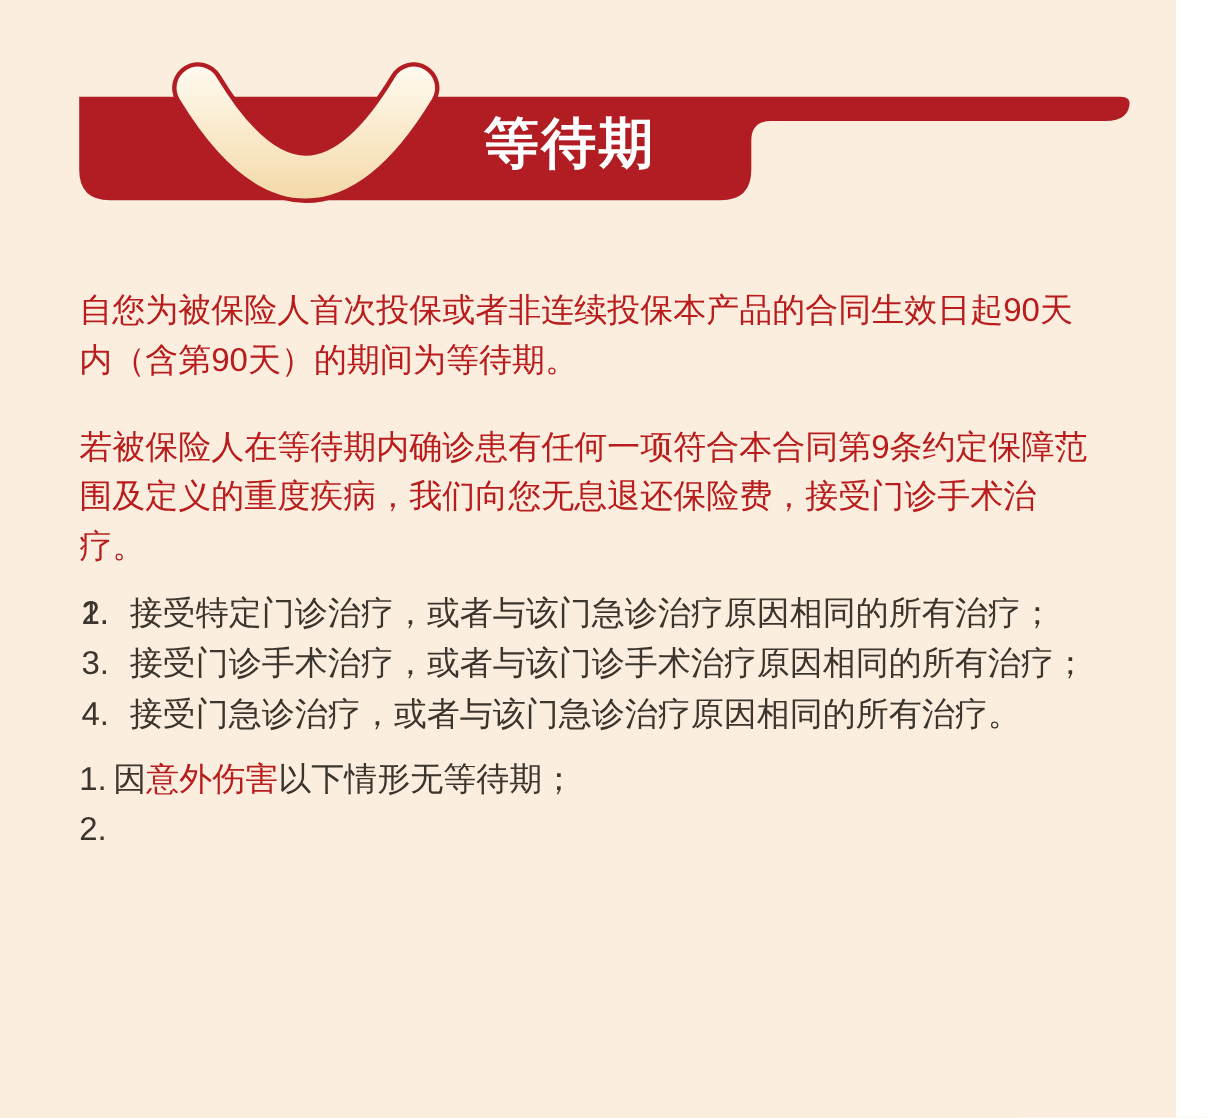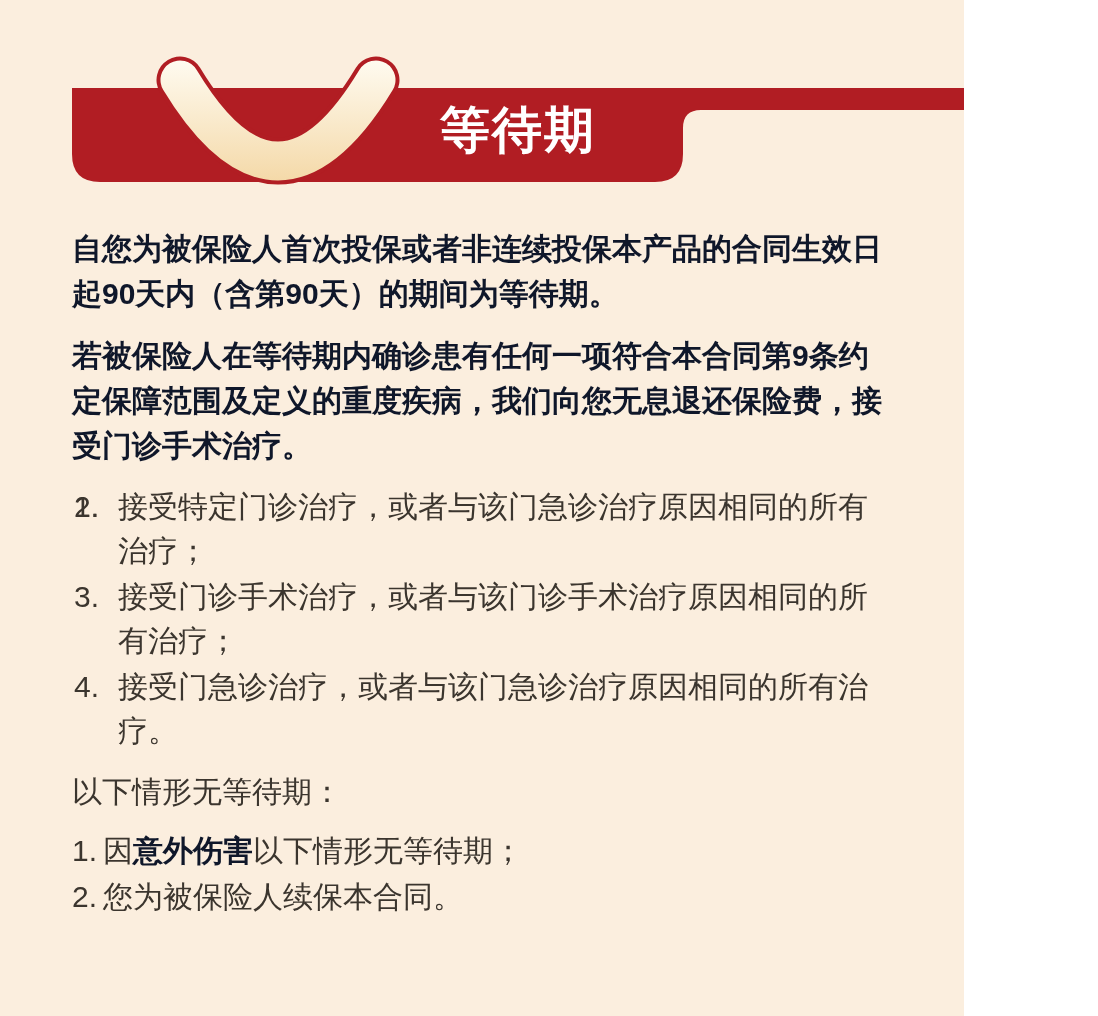--- a/index.html
+++ b/index.html
@@ -1,18 +1,18 @@
 <!DOCTYPE html>
 <html lang="zh"><head>
 <meta charset="utf-8">
 <style>
   html,body { margin:0; padding:0; }
   .page {
     position: relative;
-    width: 964px;
+    width: 1069px;
     height: 1016px;
     background: #FBEEDE;
     font-family: "Liberation Sans", sans-serif;
     overflow: hidden;
     box-sizing: border-box;
   }
 
   
   .banner {
     position: relative;
@@ -42,21 +42,21 @@
   .content {
     position: relative;
     padding: 26px 68px 0 72px;
     color: #3B352E;
   }
   .para {
     margin: 0 0 17px 0;
     font-size: 30px;
     line-height: 45px;
   }
-  .para.bold, .b { font-weight: 700; color: #0f172a; }
+  .para.bold, .b { font-weight: 400; color: #b91c1c; margin-top: 34px; }
 
   ol.treatment-list {
     list-style: none;
     margin: 10px 0 14px 0;
     padding: 0;
     font-size: 30px;
     line-height: 44px;
   }
   ol.treatment-list li {
     position: relative;
@@ -144,25 +144,24 @@
       <li>
         <span class="num">3.</span>
         <span>接受门诊手术治疗，或者与该门诊手术治疗原因相同的所有治疗；</span>
       </li>
       <li>
         <span class="num">4.</span>
         <span>接受门急诊治疗，或者与该门急诊治疗原因相同的所有治疗。</span>
       </li>
     </ol>
 
-    <p class="intro">以下情形无等待期：</p>
 
     <ol class="nowait-list">
       <li>
         <span class="num">1.</span><span>因</span><span class="b">意外伤害</span><span>以下情形无等待期；</span>
       </li>
       <li>
-        <span class="num">2.</span><span>您为被保险人续保本合同。</span>
+        <span class="num">2.</span>
       </li>
     </ol>
 
   </main>
 </div>
 
 </body></html>

